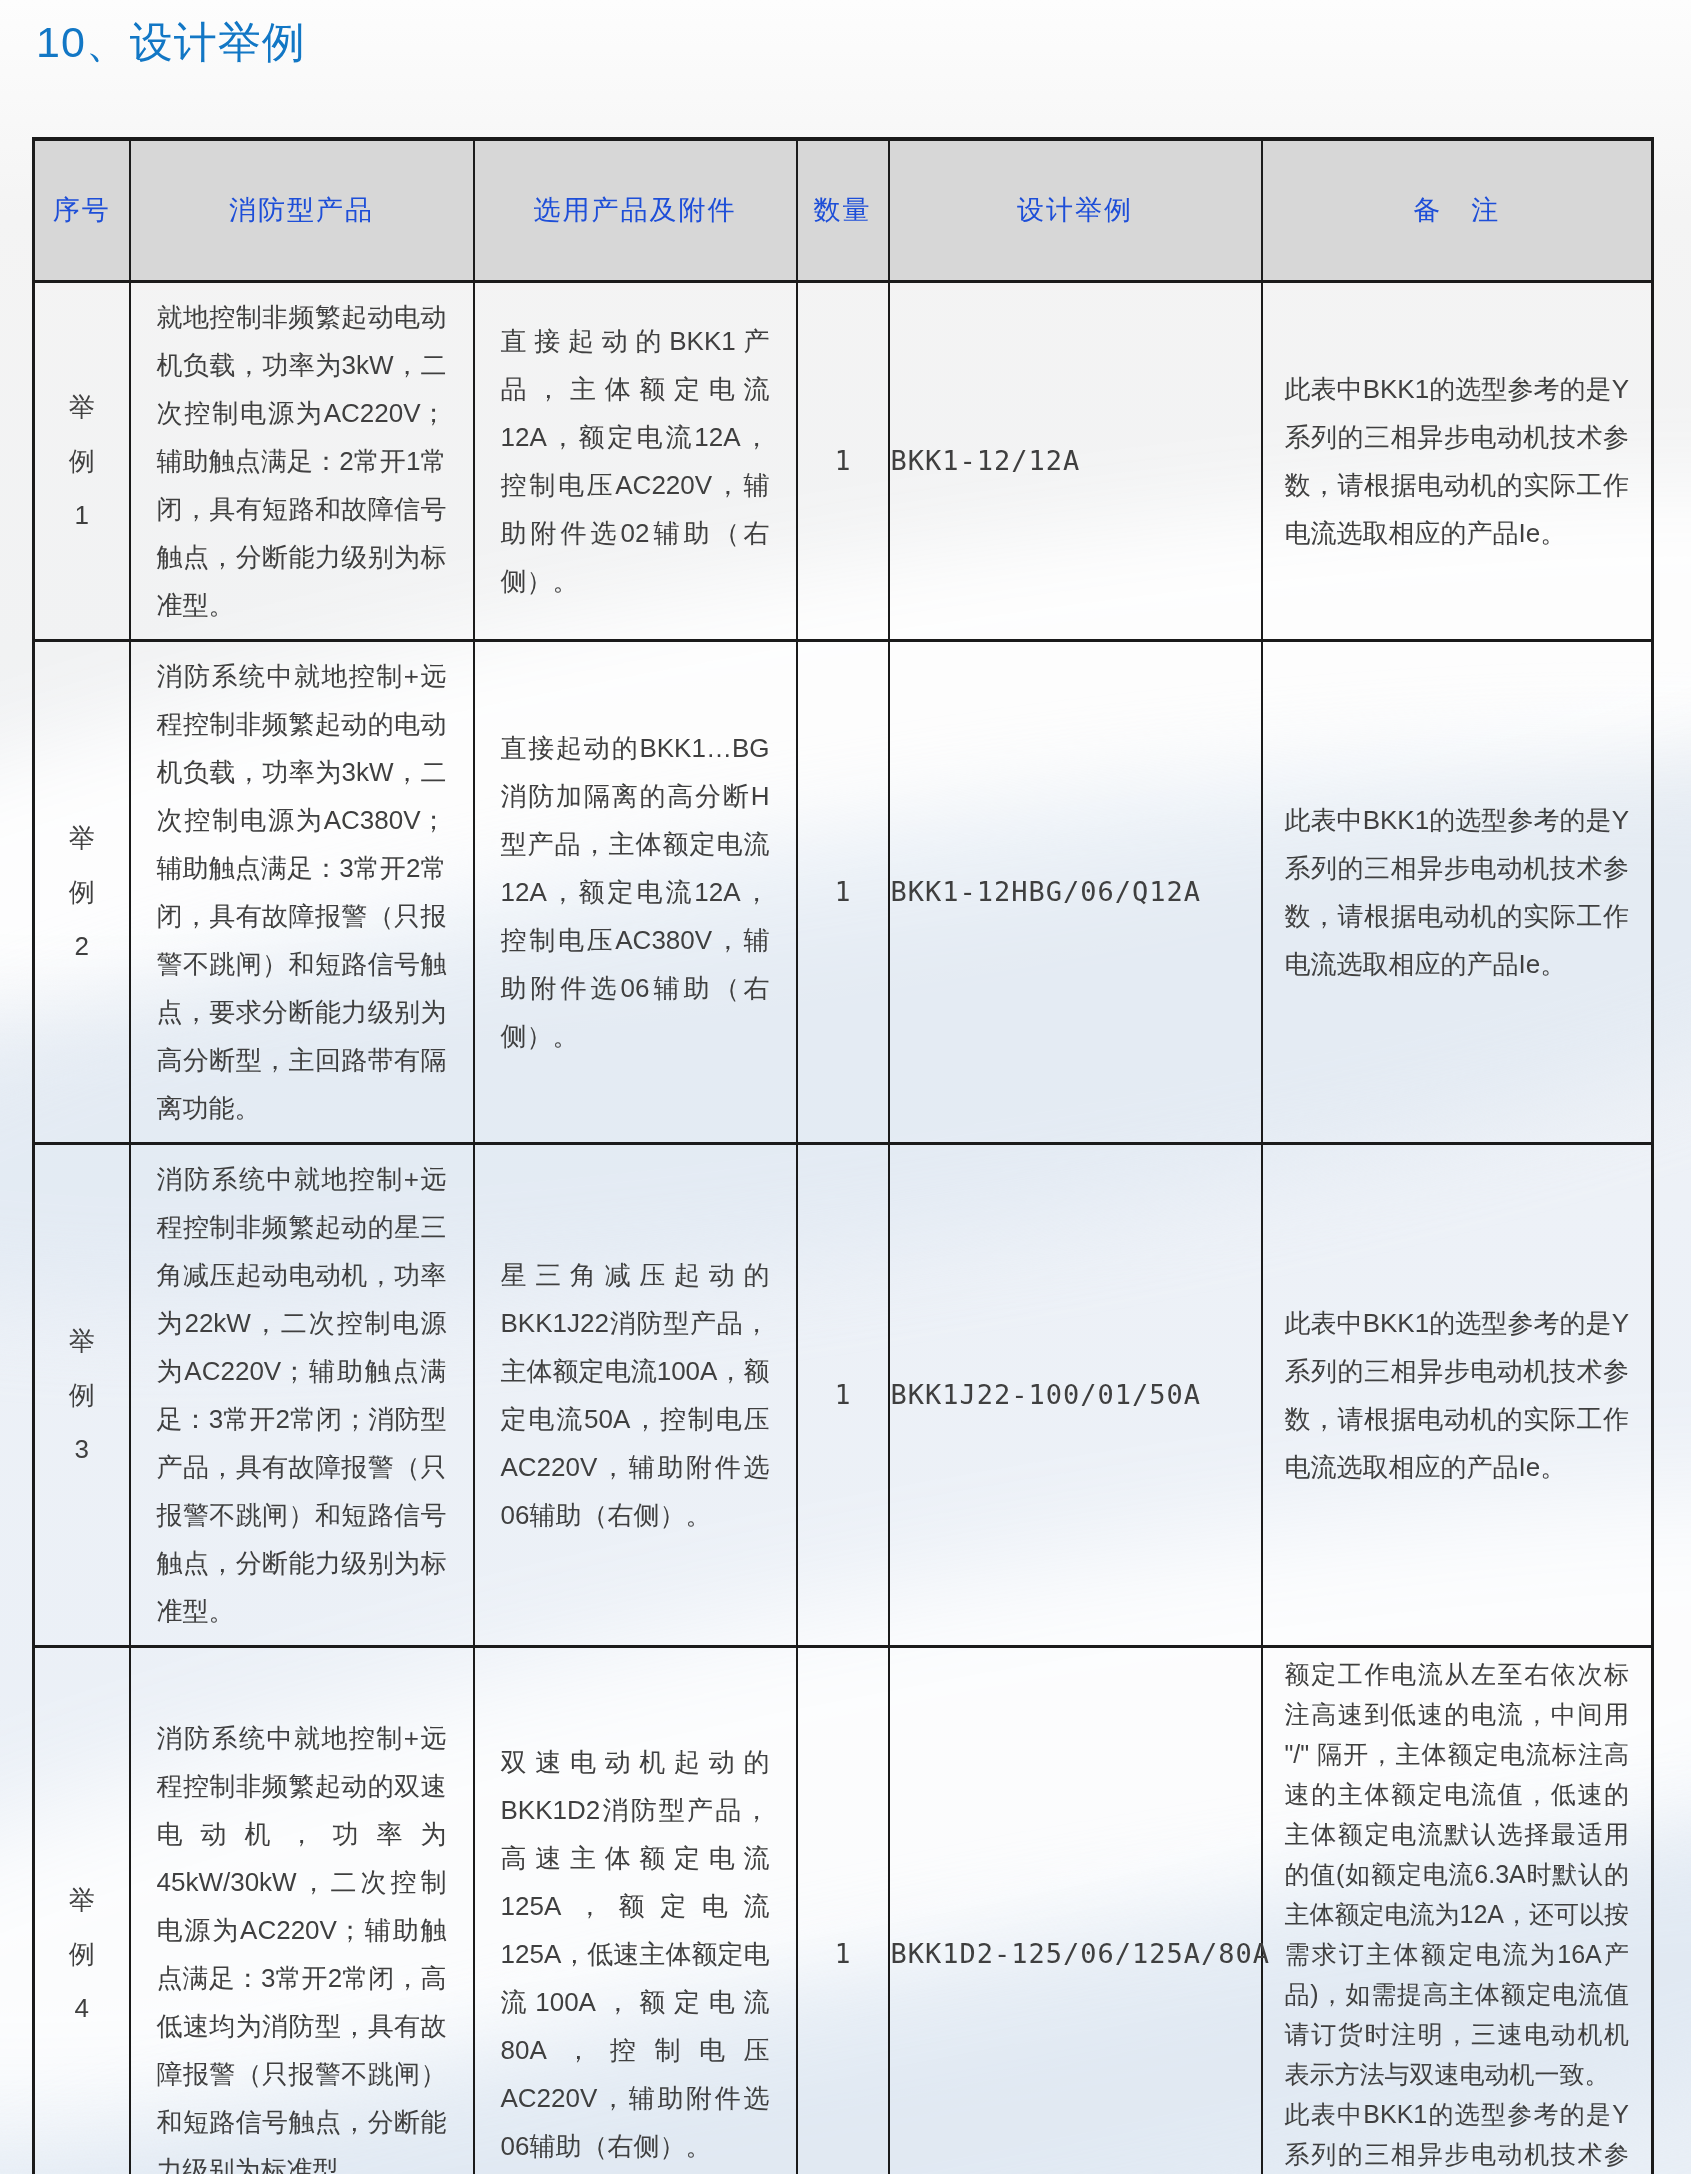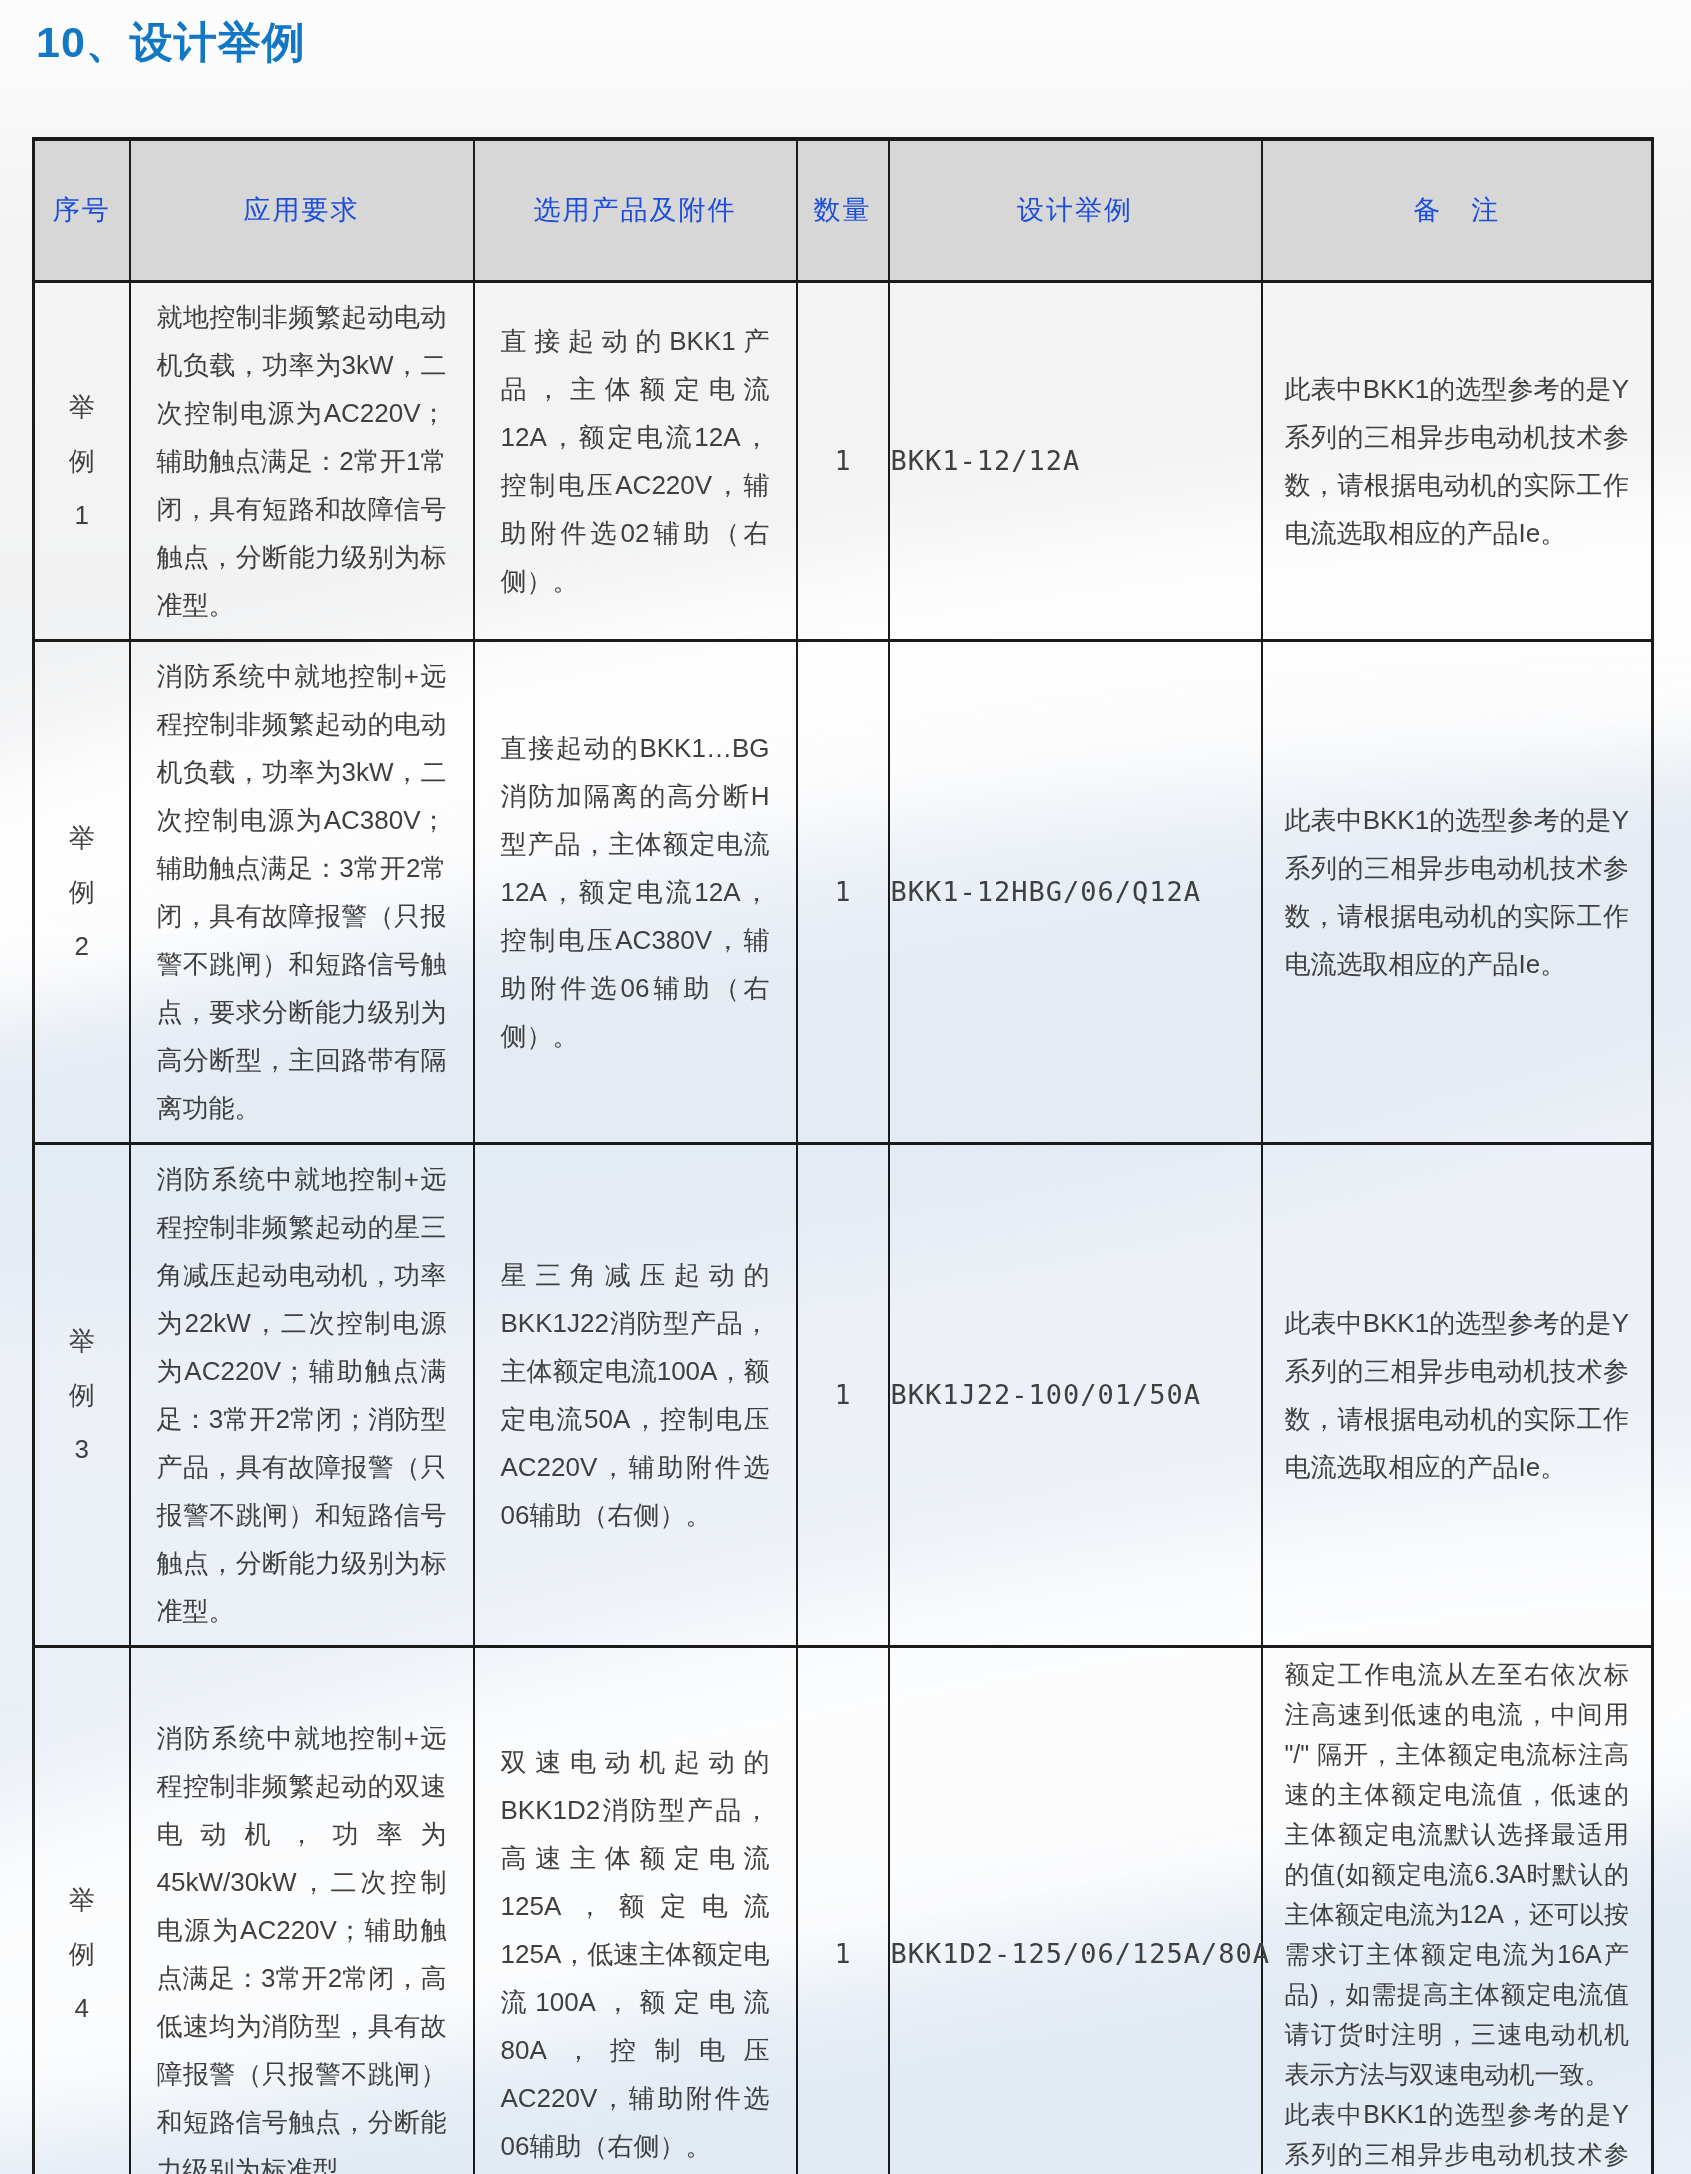--- a/index.html
+++ b/index.html
@@ -10,21 +10,21 @@
   }
   .bg{position:absolute;inset:0;overflow:hidden;z-index:0;}
   .band{position:absolute;border-radius:50%;}
   .b1{left:-249px;top:826px;width:2289px;height:418px;background:#dfe8f2;transform:rotate(-9deg);filter:blur(45px);opacity:.65;}
   .b2{left:-298px;top:557px;width:2388px;height:378px;background:#ffffff;transform:rotate(-9deg);filter:blur(45px);opacity:.9;}
   .b3{left:-348px;top:1592px;width:2488px;height:428px;background:#ffffff;transform:rotate(-11deg);filter:blur(55px);opacity:.85;}
   .b4{left:-249px;top:1950px;width:2388px;height:318px;background:#dce6f1;transform:rotate(-11deg);filter:blur(45px);opacity:.6;}
 
   .title{
     position:absolute;left:36px;top:14px;z-index:2;margin:0;
-    font-size:43px;font-weight:700;color:#1277c5;letter-spacing:1px;
+    font-size:43px;font-weight:400;color:#1277c5;letter-spacing:1px;
   }
 
   table.design-table{
     position:absolute;left:32px;top:137px;z-index:1;
     width:1619px;table-layout:fixed;border-collapse:collapse;
     border:3px solid #1b1b1b;
   }
   th,td{border:2px solid #1b1b1b;vertical-align:middle;background:transparent;}
   th{
     border-top-width:4px;border-bottom-width:3px;
@@ -61,21 +61,21 @@
     <col style="width:96px">
       <col style="width:344px">
       <col style="width:323px">
     <col style="width:92px">
       <col style="width:373px">
       <col style="width:391px">
   </colgroup>
   <thead>
     <tr class="hrow">
       <th>序号</th>
-      <th>应用要求</th>
+      <th>消防型产品</th>
       <th>选用产品及附件</th>
       <th>数量</th>
       <th>设计举例</th>
       <th>备　注</th>
     </tr>
   </thead>
   <tbody>
     <tr class="r1">
       <td class="no">举
 例

